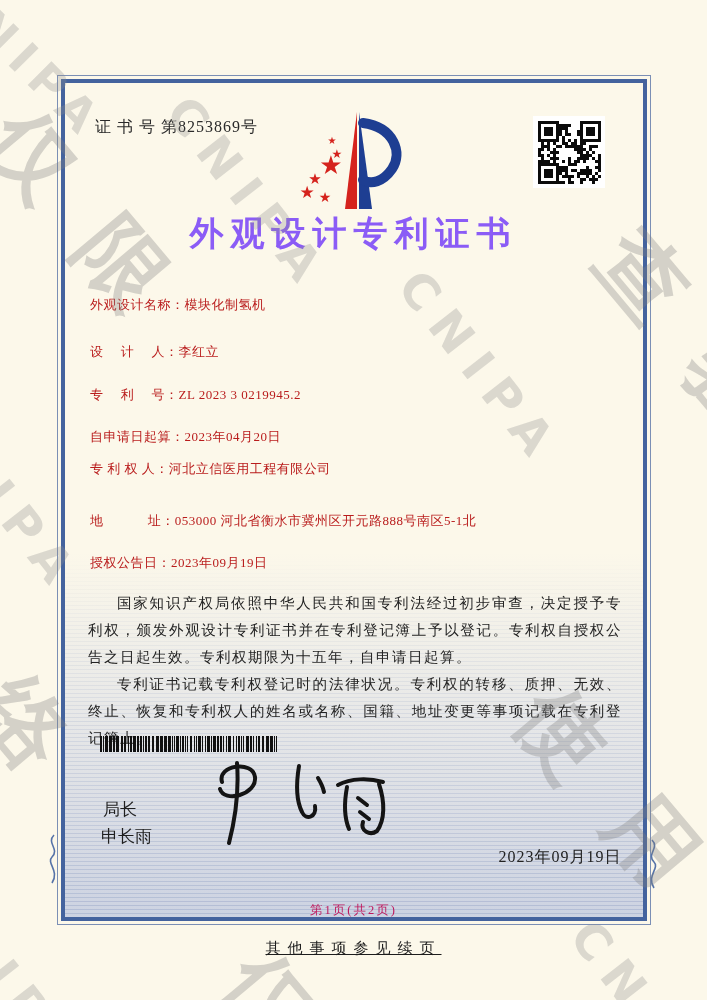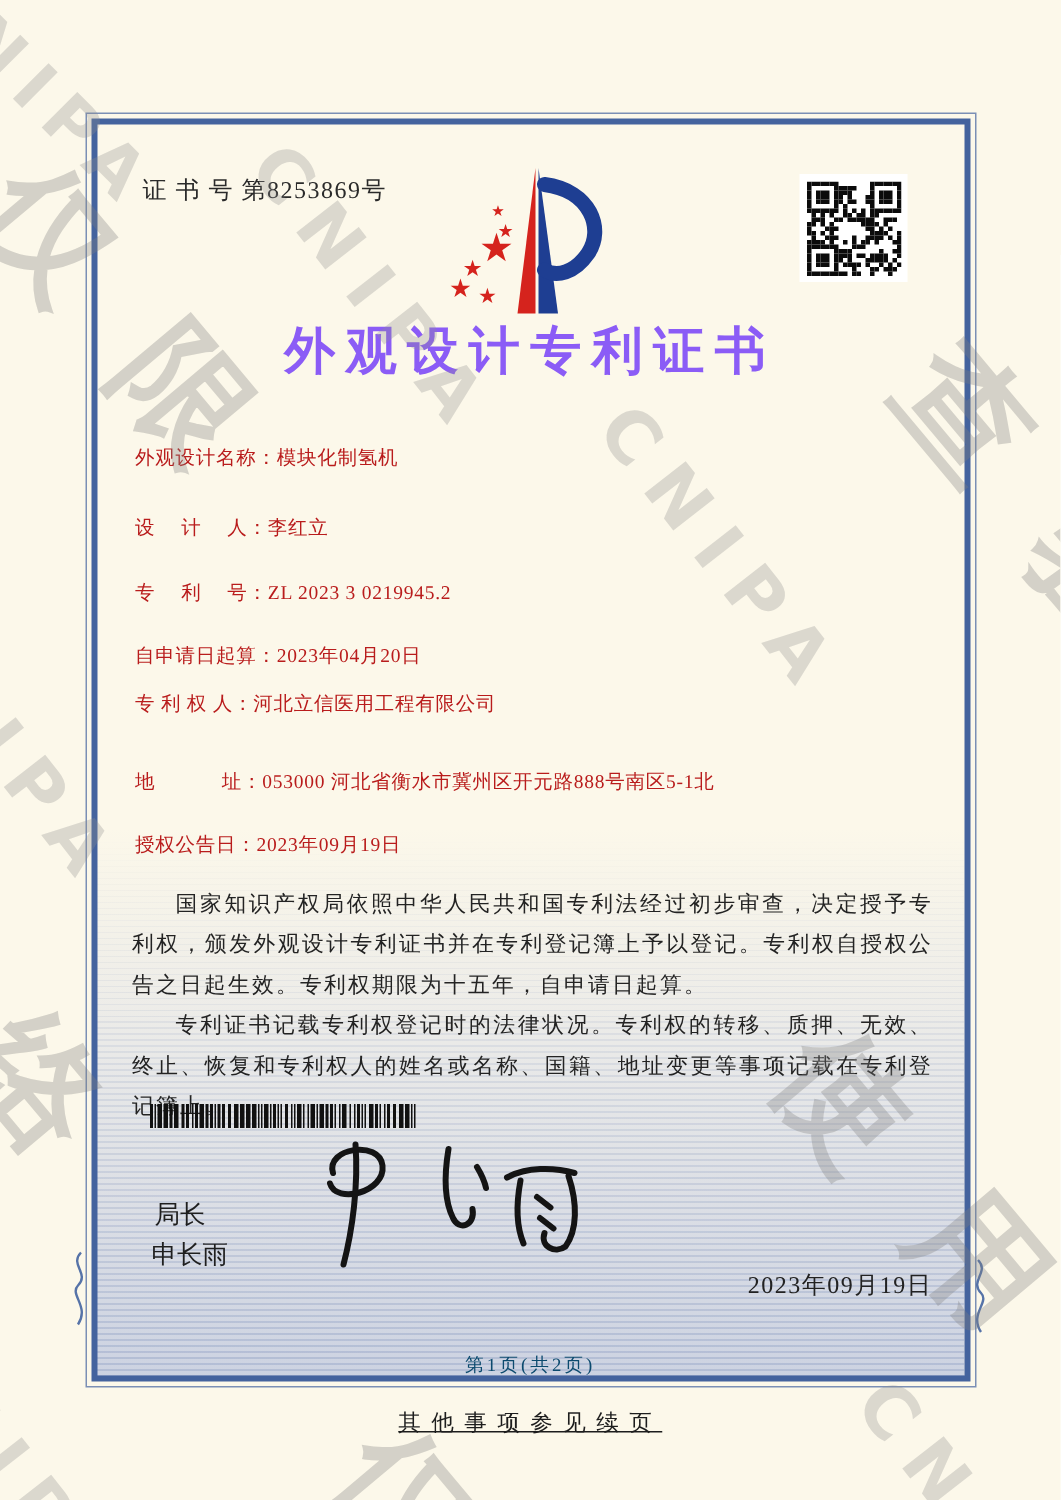--- a/index.html
+++ b/index.html
@@ -51,21 +51,21 @@
   .paras p{margin:0;text-indent:2em;}
   .barcode{position:absolute;left:100px;top:736px;width:180px;height:16px;}
   .sig-role{position:absolute;left:103px;top:798px;font-size:17px;
             font-family:"Liberation Sans","DejaVu Sans",sans-serif;color:#1f1f1f;}
   .sig-name{position:absolute;left:101px;top:825px;font-size:17px;
             font-family:"Liberation Sans","DejaVu Sans",sans-serif;color:#1f1f1f;}
   .signature{position:absolute;left:200px;top:750px;width:200px;height:100px;}
   .date{position:absolute;left:470px;top:847px;width:180px;text-align:center;
         font-size:16px;letter-spacing:1px;color:#222;}
   .page-note{position:absolute;left:0;right:0;top:902px;text-align:center;
-             font-size:12.5px;letter-spacing:2px;color:#0c4a6e;}
+             font-size:12.5px;letter-spacing:2px;color:#be185d;}
   .footer-note{position:absolute;left:0;right:0;top:939px;text-align:center;
              font-size:15px;letter-spacing:7px;color:#1d1d1d;text-decoration:underline;}
   .flourish{position:absolute;z-index:12;}
   .fl-l{left:44px;top:833px;} .fl-r{left:642px;top:838px;}
 </style>
 </head>
 <body>
 
 <div class="page" style="--paper: #fcf8ea; --border_blue: #44639e; --logo_blue: #1e3e92; --logo_red: #d5231d; --pattern_blue: #8ca0c8;">
 

